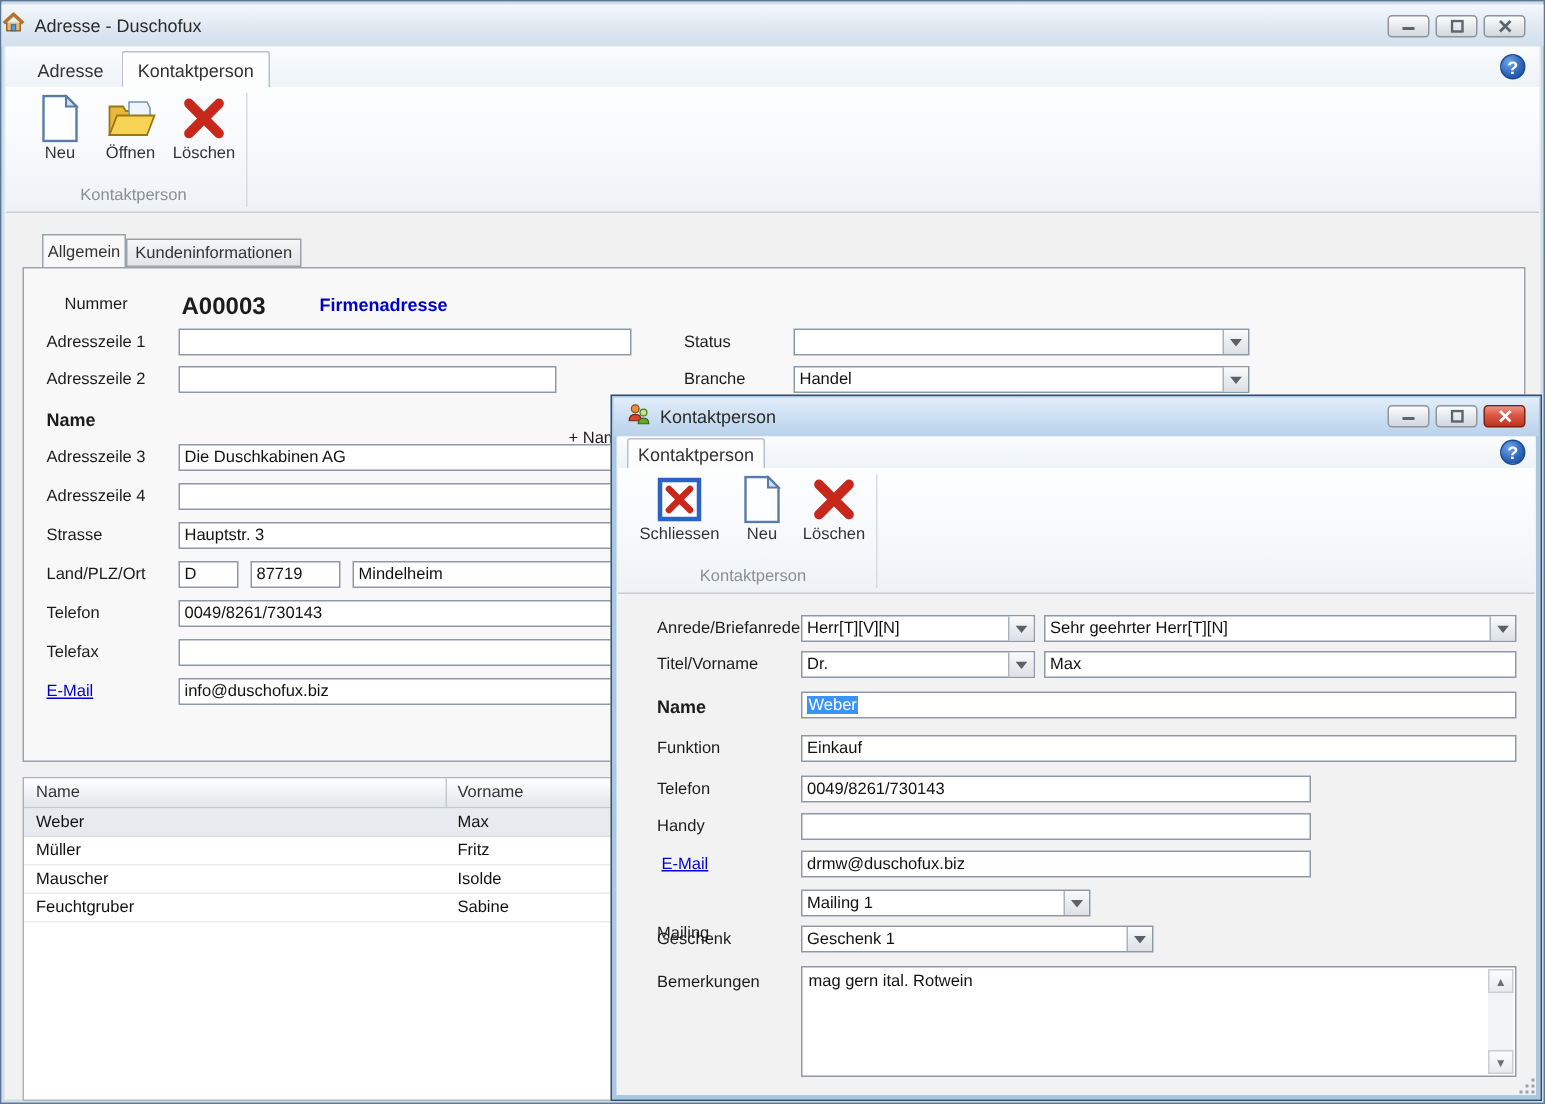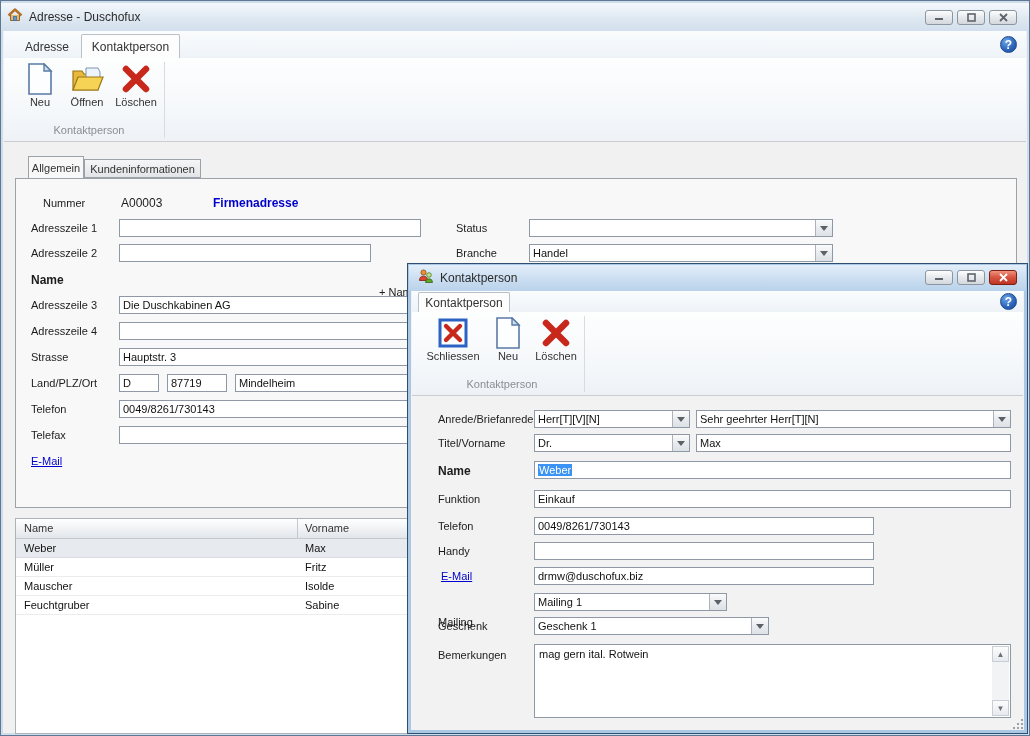--- a/index.html
+++ b/index.html
@@ -63,21 +63,21 @@
   .resize-grip i { position:absolute; width:2px; height:2px; background:#9aa2aa; }
 </style>
 </head>
 <body>
 
 <div id="screen">
 
   <div class="win" style="left:0; top:0; width:1030px; height:736px; border:1px solid #5c7894;
               box-shadow: inset 0 0 0 2px #cfdcea; background:#f1f1f2;">
 
-    <div class="titlebar" style="top:2px; height:28px; padding-left:6px; background:linear-gradient(#f4f8fc,#dde7f1 60%,#d2dfec);">
+    <div class="titlebar" style="top:2px; height:28px; padding-left:0; background:linear-gradient(#f4f8fc,#dde7f1 60%,#d2dfec);">
       <span>
         <svg width="16" height="16" viewBox="0 0 16 16">
           <path d="M1.5 8.5 L8 2.5 L14.5 8.5" fill="none" stroke="#b5722c" stroke-width="2.4" stroke-linejoin="round"></path>
           <path d="M3.5 8 V13.5 H12.5 V8" fill="#e9b96b" stroke="#9a6428" stroke-width="1"></path>
           <rect x="6.6" y="9.5" width="2.8" height="4" fill="#5b9bd5" stroke="#3b6ea5" stroke-width="0.8"></rect>
         </svg>
       </span>
       <span class="title-text">Adresse - Duschofux</span>
     </div>
     <div class="winbtn" style="left:924px; top:9px;">
@@ -140,21 +140,21 @@
     <div class="rtab" style="left:83px; top:158px; width:117px; height:19px; background:linear-gradient(#f5f6f7,#e2e4e7); border:1px solid #9ba2a9; font-size:11px;">
       <span>Kundeninformationen</span>
     </div>
     <div class="rtab" style="left:27px; top:155px; width:56px; height:23px; background:#f8f8f9; border:1px solid #9ba2a9; border-bottom:none; font-size:11px;">
       <span>Allgemein</span>
     </div>
 
     <div style="position:absolute; left:14px; top:177px; width:1002px; height:330px; background:#f8f8f9; border:1px solid #9ba2a9;"></div>
 
     <div class="flabel" style="left:30px; top:196px;margin-left:12px;">Nummer</div>
-    <div class="flabel" style="left:120px; top:195px; font-weight:normal; font-size:12px;text-align:center;">A00003</div>
+    <div class="flabel" style="left:120px; top:195px; font-weight:bold; font-size:16px;text-align:center;">A00003</div>
     <div class="flabel" style="left:212px; top:195px; font-weight:bold; font-size:12px; color:#0000cc; cursor:pointer;">Firmenadresse</div>
 
     <div class="flabel" style="left:30px; top:221px;">Adresszeile 1</div>
     <input class="tinput" style="left: 118px; top: 218px; width: 302px;" value="">
 
     <div class="flabel" style="left:30px; top:246px;">Adresszeile 2</div>
     <input class="tinput" style="left: 118px; top: 243px; width: 252px;" value="">
     <div class="flabel" style="left:378px; top:246px;margin-top:39px;">+ Name</div>
 
     <div class="flabel bold" style="left:30px; top:272px;">Name</div>
@@ -173,20 +173,21 @@
     <input class="tinput" style="left: 166px; top: 373px; width: 60px;" value="87719">
     <input class="tinput" style="left: 234px; top: 373px; width: 192px;" value="Mindelheim">
 
     <div class="flabel" style="left:30px; top:402px;">Telefon</div>
     <input class="tinput" style="left: 118px; top: 399px; width: 308px;" value="0049/8261/730143">
 
     <div class="flabel" style="left:30px; top:428px;">Telefax</div>
     <input class="tinput" style="left: 118px; top: 425px; width: 308px;" value="">
 
     <div class="flabel flink" style="left:30px; top:454px;">E-Mail</div>
+    <input class="tinput" style="left: 118px; top: 451px; width: 308px;" value="info@duschofux.biz">
 
     <div class="flabel" style="left:455px; top:221px;">Status</div>
     <div class="combo" style="left:528px; top:218px; width:304px;">
       <span class="carrow">
         <svg width="8" height="5">
             <path d="M0 0 L8 0 L4 5 Z" fill="#5a6268"></path>
           </svg>
       </span>
     </div>
     <div class="flabel" style="left:455px; top:246px;">Branche</div>

